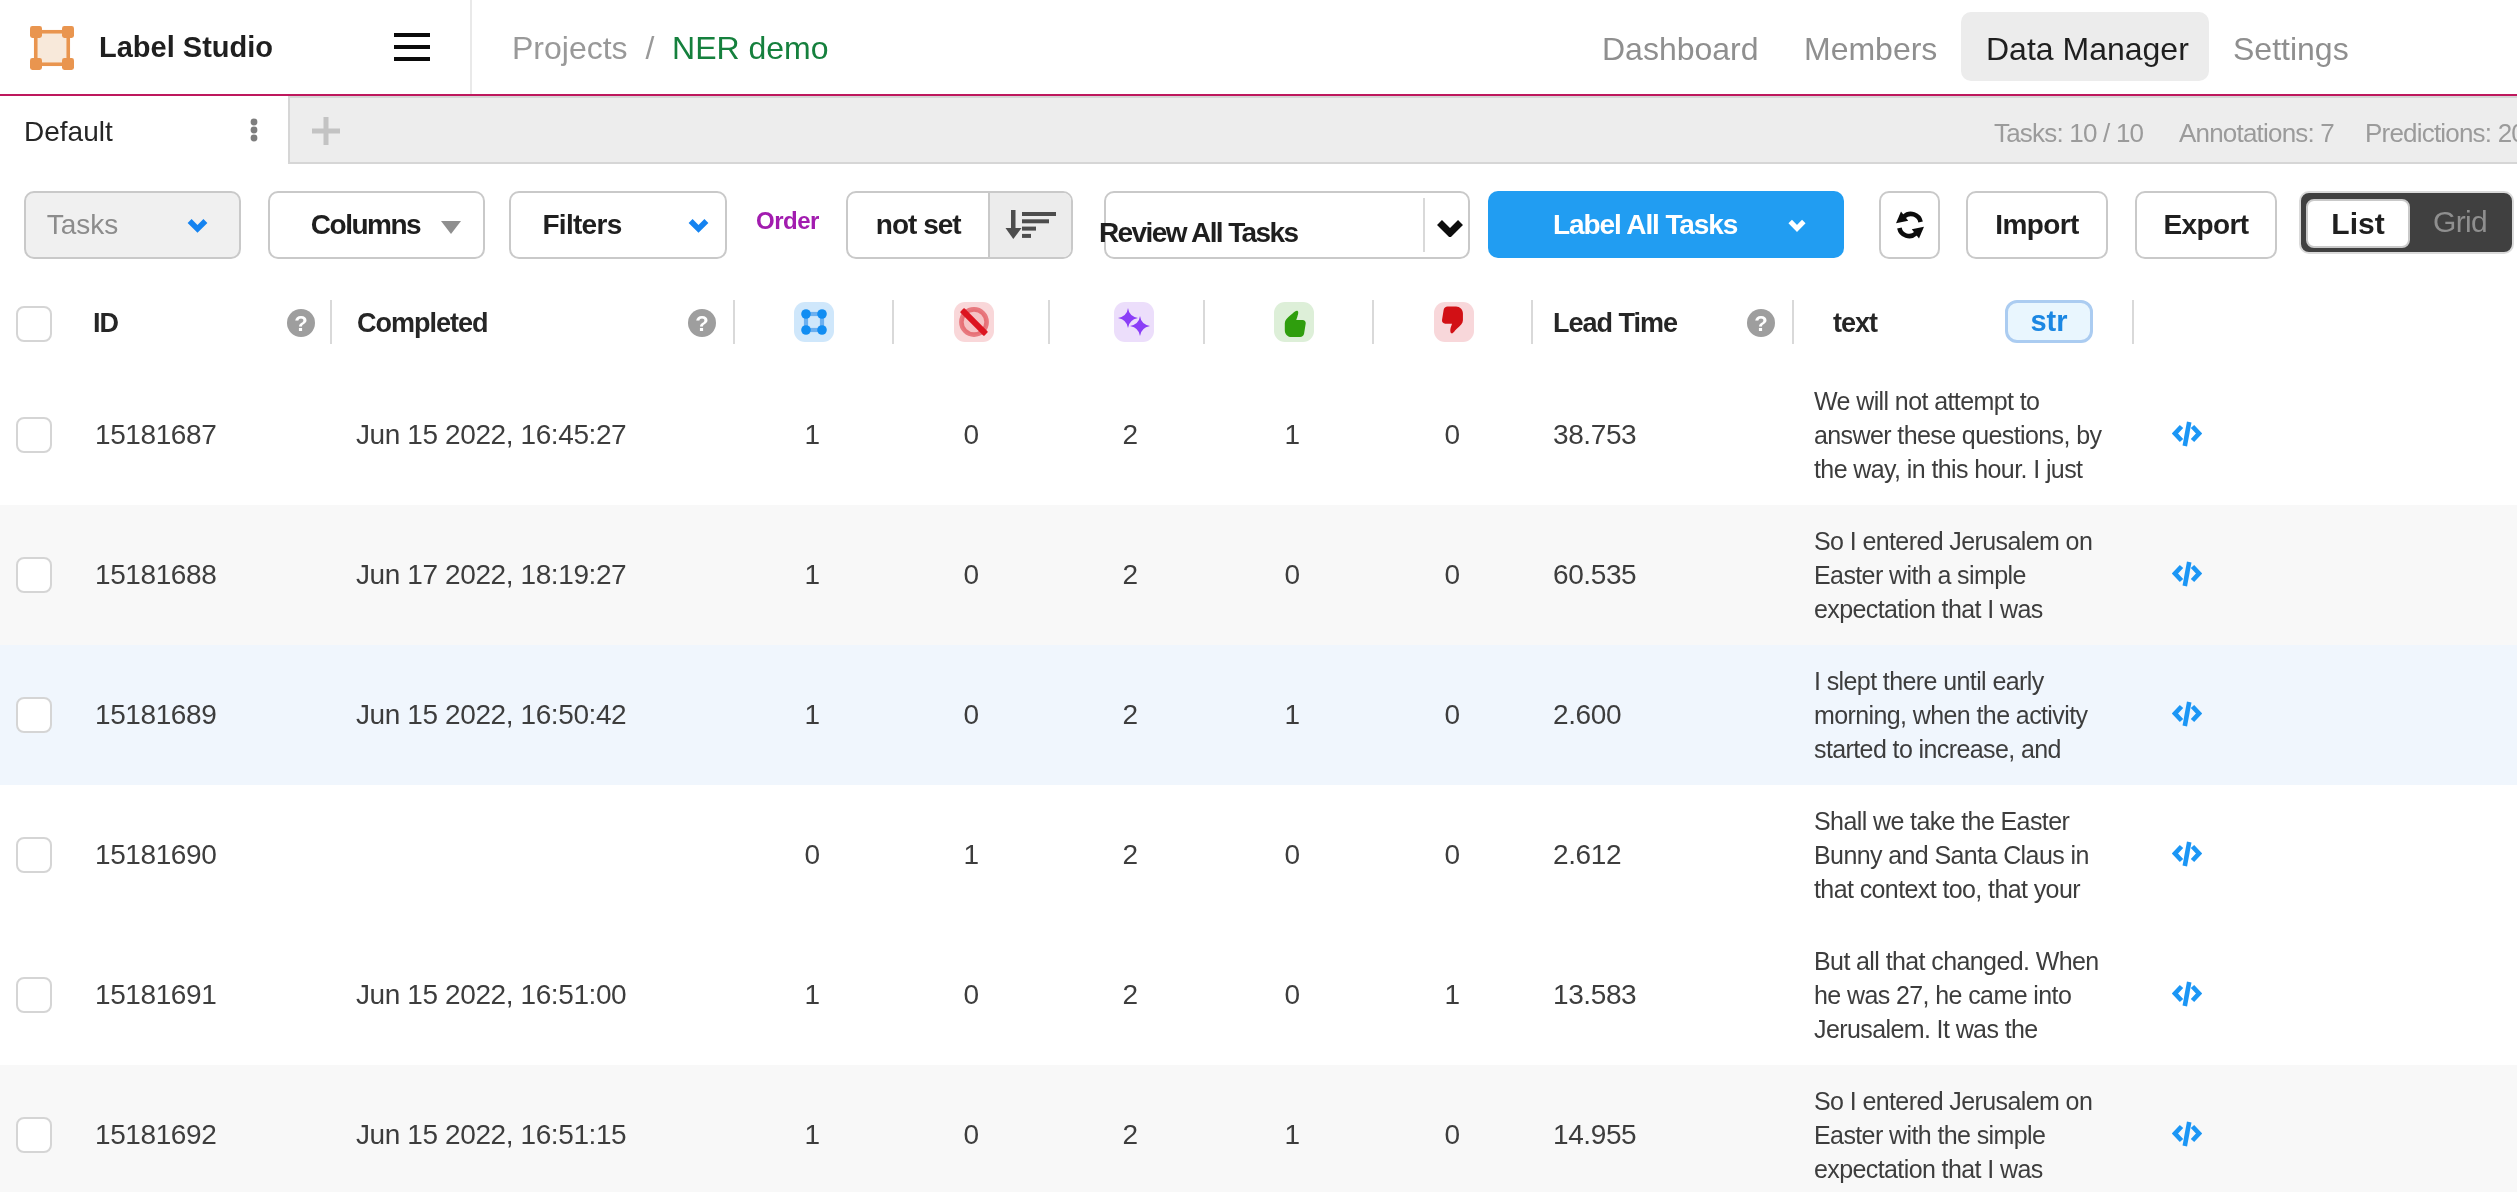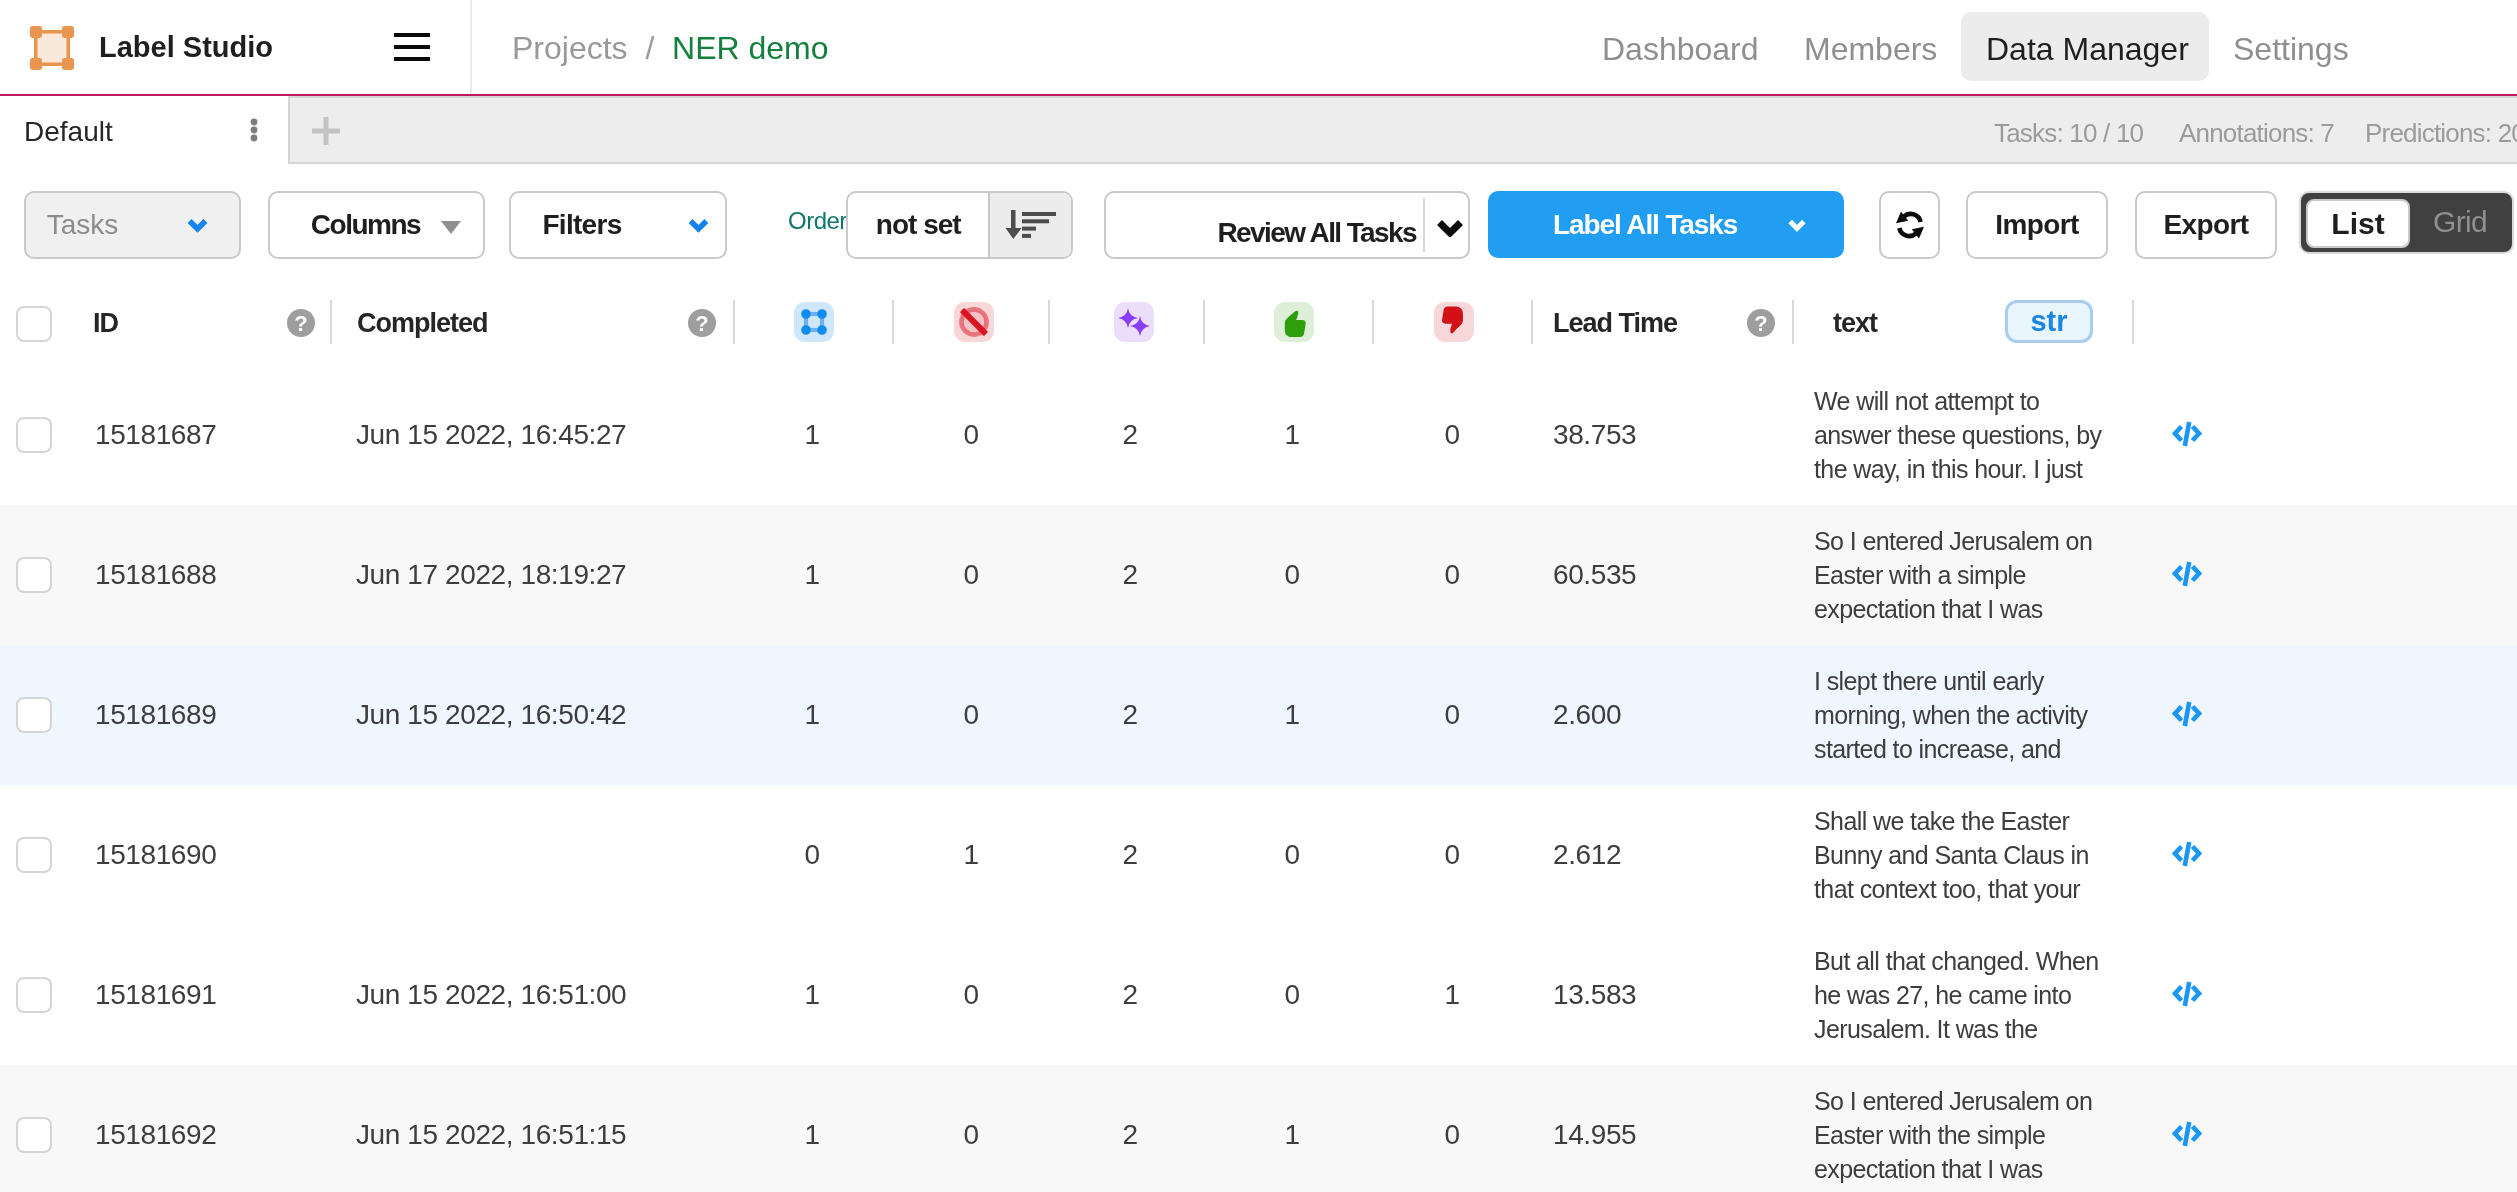--- a/index.html
+++ b/index.html
@@ -25,27 +25,27 @@
   #tabdef { left:24px; top:116px; font-size:28px; color:#262626; }
   .counter { position:absolute; top:118px; font-size:26px; letter-spacing:-0.8px; color:#9b9b9b; white-space:nowrap; }
 
   
   .btn { position:absolute; top:191px; height:68px; background:#fff;
          border:2px solid #c9c9c9; border-radius:10px; font-size:28px; font-weight:700;
          letter-spacing:-0.6px; color:#1f1f1f; display:flex; align-items:center; justify-content:center; }
   #b-tasks { left:24px; width:217px; background:#f0f0f0; color:#8c8c8c; font-weight:400; letter-spacing:0; }
   #b-cols { left:268px; width:217px; letter-spacing:-1.5px; }
   #b-filters { left:509px; width:218px; letter-spacing:-0.7px; }
-  #order { left:788px; top:207px; font-size:24px; letter-spacing:-0.5px; color:#0f766e; }
+  #order { left:756px; top:207px; font-size:24px; letter-spacing:-0.5px; color:#a21caf;font-weight:bold; }
   #b-notset { left:846px; width:227px; padding:0; overflow:hidden; letter-spacing:-1px; }
   #b-notset .left { width:143px; height:100%; display:flex; align-items:center; justify-content:center; }
   #b-notset .right { width:84px; height:100%; background:#ececec; border-left:2px solid #c9c9c9;
                      display:flex; align-items:center; justify-content:center; }
   #b-review { left:1104px; width:366px; padding:0; letter-spacing:-1.6px; }
-  #b-review .txt { position:absolute; left:-7px; width:317px; text-align:right;margin-top:16px; }
+  #b-review .txt { position:absolute; left:-7px; width:317px; text-align:left;margin-top:16px; }
   #b-review .rsep { position:absolute; left:317px; top:5px; width:2px; height:54px; background:#d9d9d9; }
   #b-label { left:1488px; top:191px; width:356px; height:67px; background:#219df2; border:none;
              color:#fff; letter-spacing:-1.1px; }
   #b-label .txt { position:absolute; left:65px; top:0; height:100%; display:flex; align-items:center; }
   #b-refresh { left:1879px; width:61px; }
   #b-import { left:1966px; width:142px;text-align:right; }
   #b-export { left:2135px; width:142px; }
   #toggle { left:2299px; top:191px; width:215px; height:63px; background:#404040;
             border:2px solid #dadada; border-radius:10px; }
   #toggle .list { position:absolute; left:5px; top:6px; width:104px; height:49px; background:#fff;

